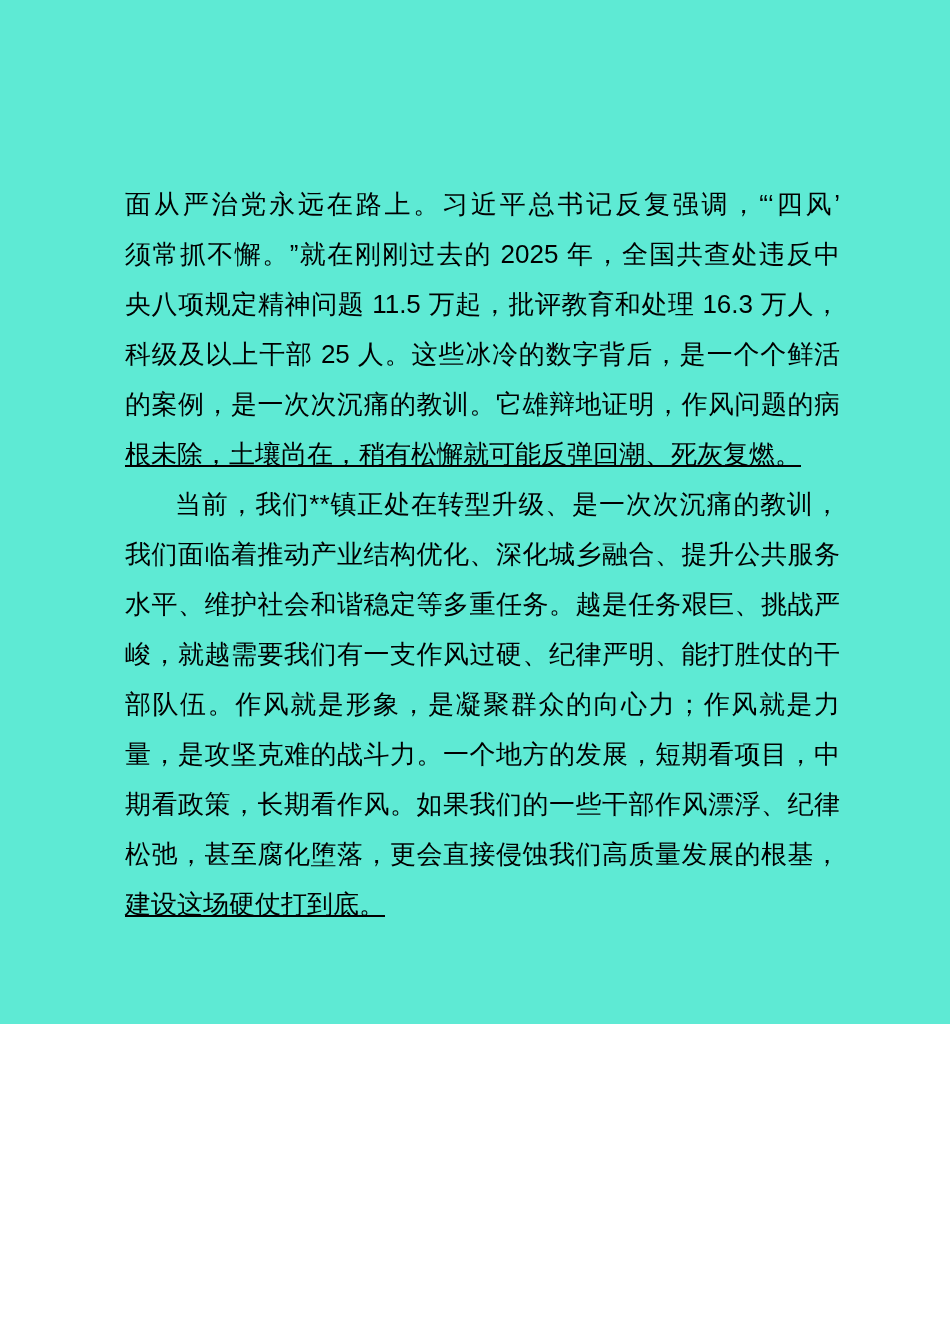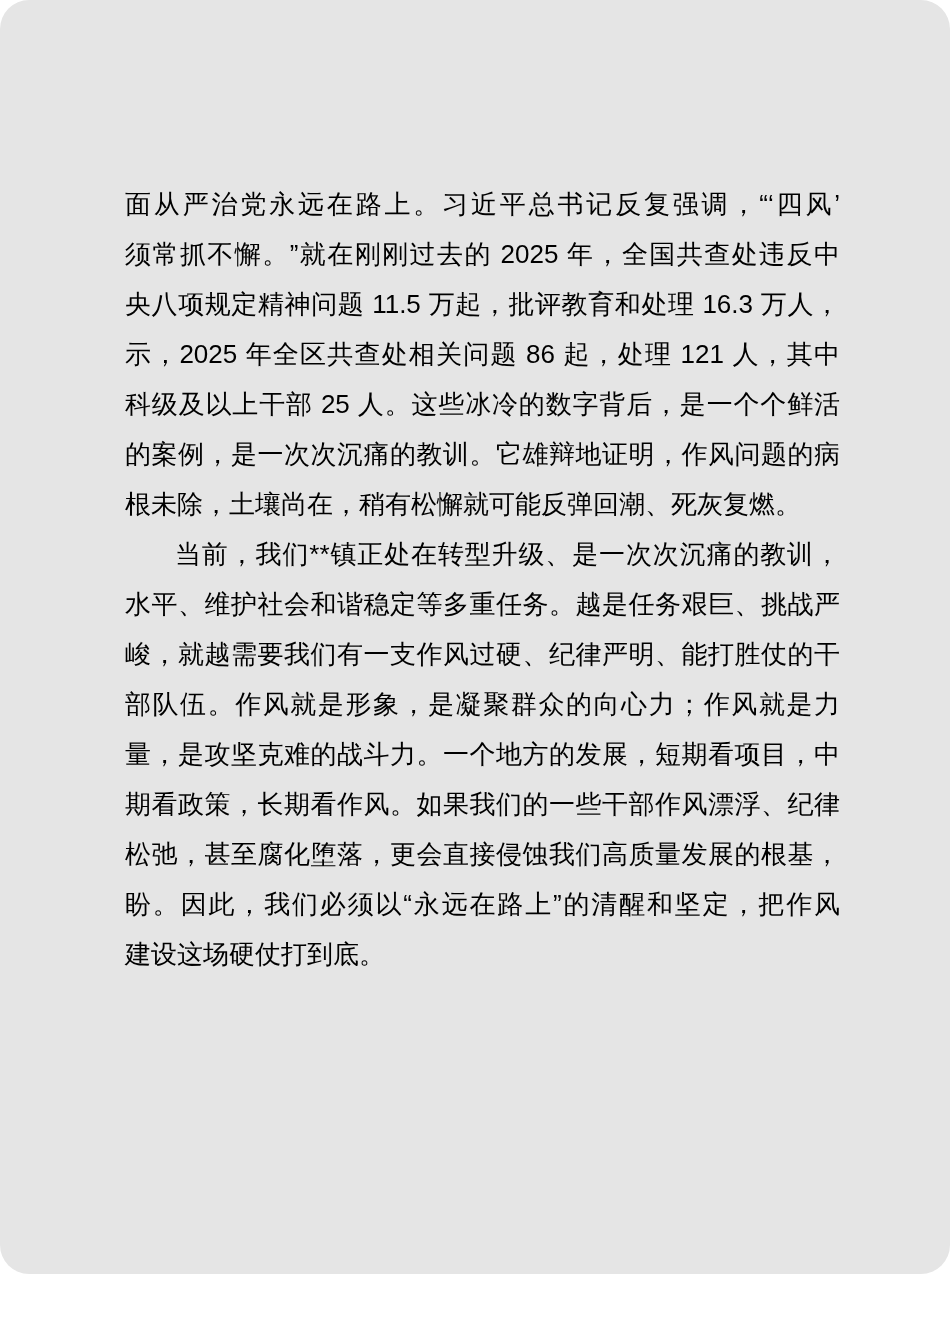--- a/index.html
+++ b/index.html
@@ -3,24 +3,23 @@
 <meta charset="utf-8">
 <style>
   html, body {
     margin: 0;
     padding: 0;
     background: #ffffff;
   }
   .page {
     position: relative;
     width: 950px;
-    height: 1274px;
-    background: #e5e5e5;
+    height: 1024px;
+    background: #5eead4;
     overflow: hidden;
-    border-radius: 29px;
   }
   .doc {
     position: absolute;
     left: 125px;
     top: 179px;
     width: 715px;
     color: #000000;
     font-family: "Liberation Sans", sans-serif;
     font-size: 26px;
     line-height: 50px;
@@ -30,48 +29,48 @@
     width: 100%;
     text-align: justify;
     text-align-last: justify;
     text-justify: inter-character;
     white-space: nowrap;
     overflow: visible;
   }
   .line.last {
     text-align: left;
     text-align-last: left;
+    text-decoration: underline;
   }
   .line.indent {
     padding-left: 50px;
     width: 665px;
   }
 </style>
 </head>
 <body>
 
 <div class="page">
   <div class="doc">
 
     <div>
       <div class="line">面从严治党永远在路上。习近平总书记反复强调，“‘四风’</div>
       <div class="line">须常抓不懈。”就在刚刚过去的 2025 年，全国共查处违反中</div>
       <div class="line">央八项规定精神问题 11.5 万起，批评教育和处理 16.3 万人，</div>
-      <div class="line">示，2025 年全区共查处相关问题 86 起，处理 121 人，其中</div>
       <div class="line">科级及以上干部 25 人。这些冰冷的数字背后，是一个个鲜活</div>
       <div class="line">的案例，是一次次沉痛的教训。它雄辩地证明，作风问题的病</div>
       <div class="line last">根未除，土壤尚在，稍有松懈就可能反弹回潮、死灰复燃。</div>
     </div>
 
     <div>
       <div class="line indent">当前，我们**镇正处在转型升级、是一次次沉痛的教训，</div>
+      <div class="line">我们面临着推动产业结构优化、深化城乡融合、提升公共服务</div>
       <div class="line">水平、维护社会和谐稳定等多重任务。越是任务艰巨、挑战严</div>
       <div class="line">峻，就越需要我们有一支作风过硬、纪律严明、能打胜仗的干</div>
       <div class="line">部队伍。作风就是形象，是凝聚群众的向心力；作风就是力</div>
       <div class="line">量，是攻坚克难的战斗力。一个地方的发展，短期看项目，中</div>
       <div class="line">期看政策，长期看作风。如果我们的一些干部作风漂浮、纪律</div>
       <div class="line">松弛，甚至腐化堕落，更会直接侵蚀我们高质量发展的根基，</div>
-      <div class="line">盼。因此，我们必须以“永远在路上”的清醒和坚定，把作风</div>
       <div class="line last">建设这场硬仗打到底。</div>
     </div>
 
   </div>
 </div>
 
 </body></html>

